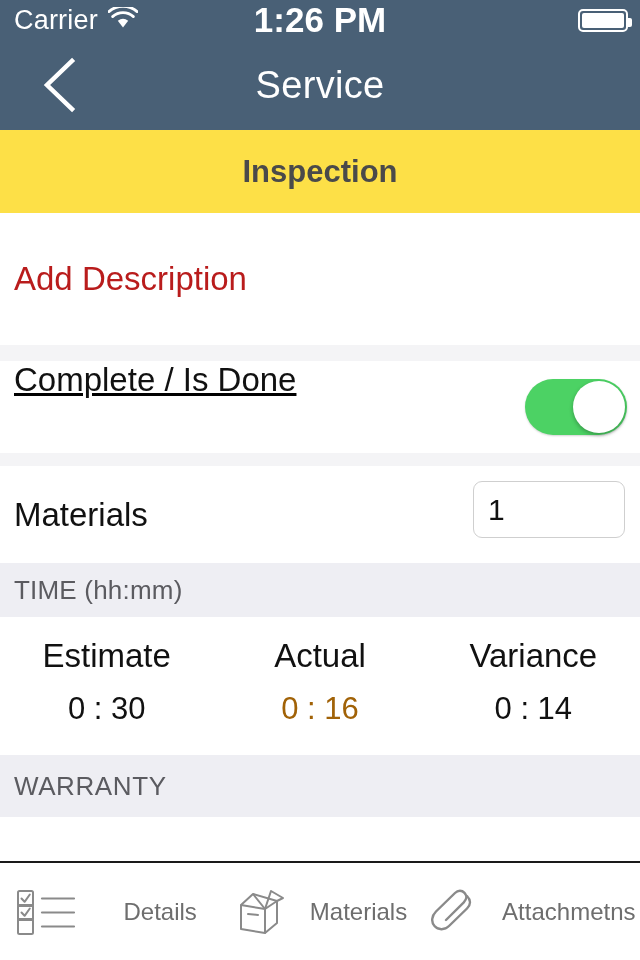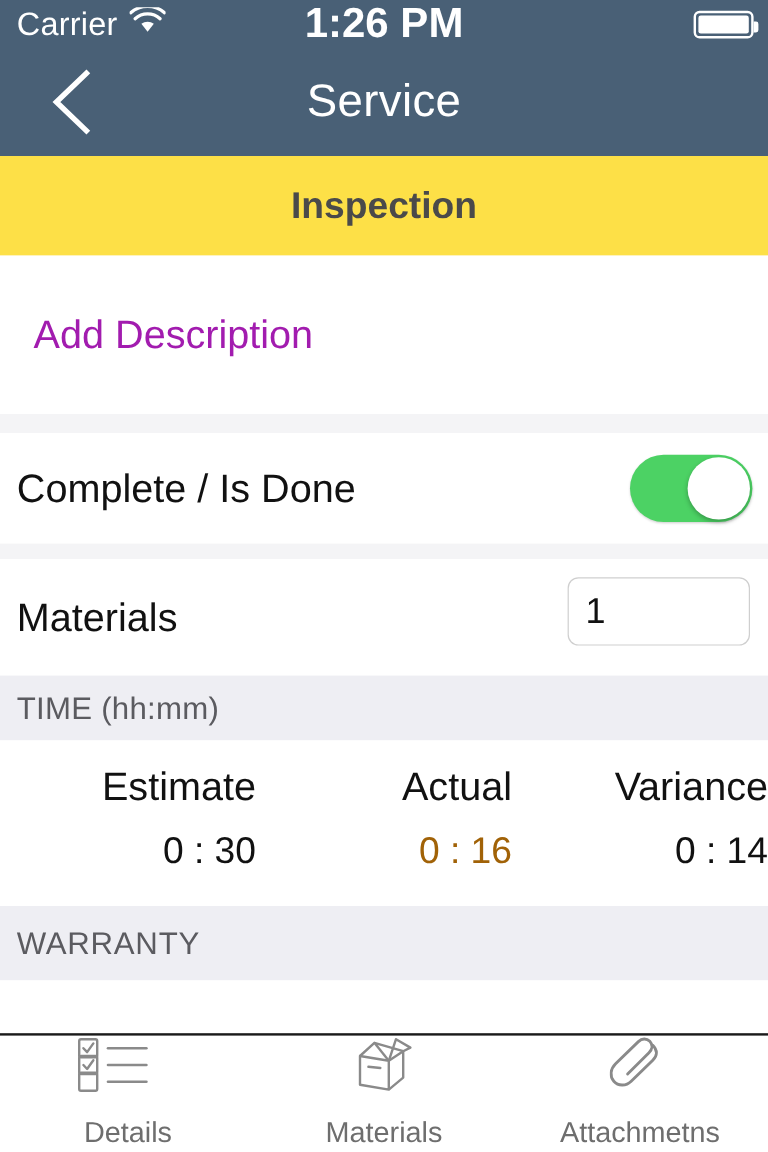--- a/index.html
+++ b/index.html
@@ -53,25 +53,25 @@
     background:#fde047;
     display:flex; align-items:center; justify-content:center;
   }
   .inspection-header span { font-size:31px; font-weight:bold; color:#4a4a4a; }
 
   
   .row-white { position:absolute; left:0; width:640px; background:#ffffff; }
   .gap { position:absolute; left:0; width:640px; background:#f4f4f6; }
 
   .desc-row { top:213px; height:132px; display:flex; align-items:center; }
-  .desc-text { margin-left:28px; font-size:33px; color:#a21caf; }
+  .desc-text { margin-left:14px; font-size:33px; color:#b91c1c; }
 
   .gap1 { top:345px; height:16px; }
 
-  .complete-row { top:361px; height:92px; display:flex; align-items:center; }
+  .complete-row { top:361px; height:92px; display:flex; align-items:flex-start;text-decoration:underline; }
   .complete-label { margin-left:14px; font-size:33px; color:#111111; }
 
   .toggle {
     position:absolute; right:13px; top:50%; transform:translateY(-50%);
     width:102px; height:56px; border-radius:28px; background:#4cd264;
     box-shadow:0 1px 2px rgba(0,0,0,0.18);
     cursor:pointer;
   }
   .toggle .knob {
     position:absolute; top:2px; right:2px;
@@ -97,21 +97,21 @@
   .time-header {
     position:absolute; top:563px; left:0; width:640px; height:54px;
     background:#eeeef3; display:flex; align-items:center;
   }
   .time-header span { margin-left:14px; font-size:26px; color:#5b5b60; letter-spacing:0.2px;text-align:right; }
 
   .time-body {
     position:absolute; top:617px; left:0; width:640px; height:130px;
     background:#ffffff; display:flex;
   }
-  .time-col { flex:1; display:flex; flex-direction:column; align-items:flex-end; justify-content:center; gap:16px; }
+  .time-col { flex:1; display:flex; flex-direction:column; align-items:center; justify-content:center; gap:16px; }
   .time-col .t-label { font-size:33px; color:#111111; }
   .time-col .t-value { font-size:31px; color:#111111; }
   .time-col.actual .t-value { color:#a16207; font-weight:normal; }
 
   
   .warranty-header {
     position:absolute; top:755px; left:0; width:640px; height:62px;
     background:#eeeef3; display:flex; align-items:center;
   }
   .warranty-header span { margin-left:14px; font-size:26px; color:#5b5b60; letter-spacing:0.6px; }
@@ -120,21 +120,21 @@
     position:absolute; top:817px; left:0; width:640px; height:44px; background:#ffffff;
   }
 
   
   .tabbar {
     position:absolute; bottom:0; left:0; width:640px; height:99px;
     background:#ffffff; border-top:2px solid #1a1a1a;
     display:flex;
   }
   .tab {
-    flex:1; display:flex; flex-direction:column; align-items:center; justify-content:center;
+    flex:1; display:flex; flex-direction:row; align-items:center; justify-content:center;
     gap:21px; cursor:pointer;
   }
   .tab .tab-icon { height:46px; display:flex; align-items:center; justify-content:center; }
   .tab .tab-label { font-size:24px; color:#6e6e6e; }
 </style>
 </head>
 <body>
 
 <div class="phone">
 

